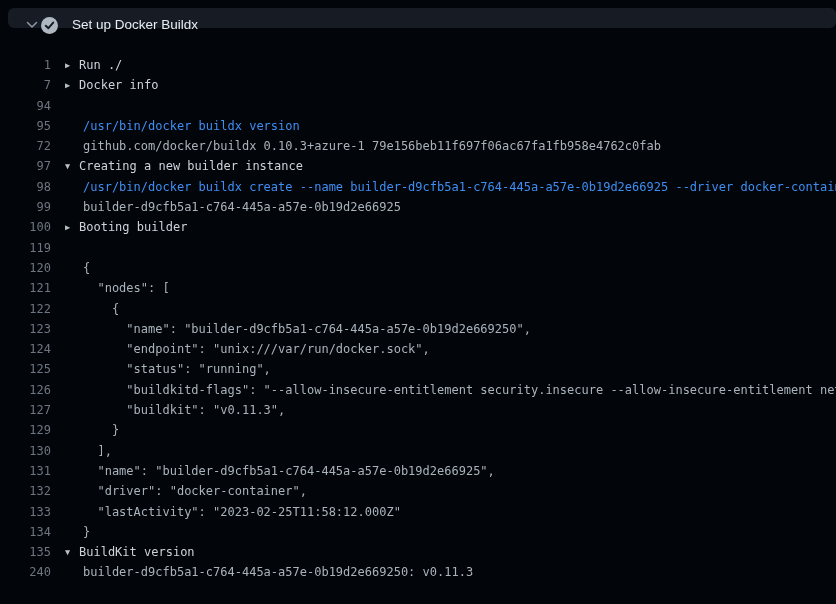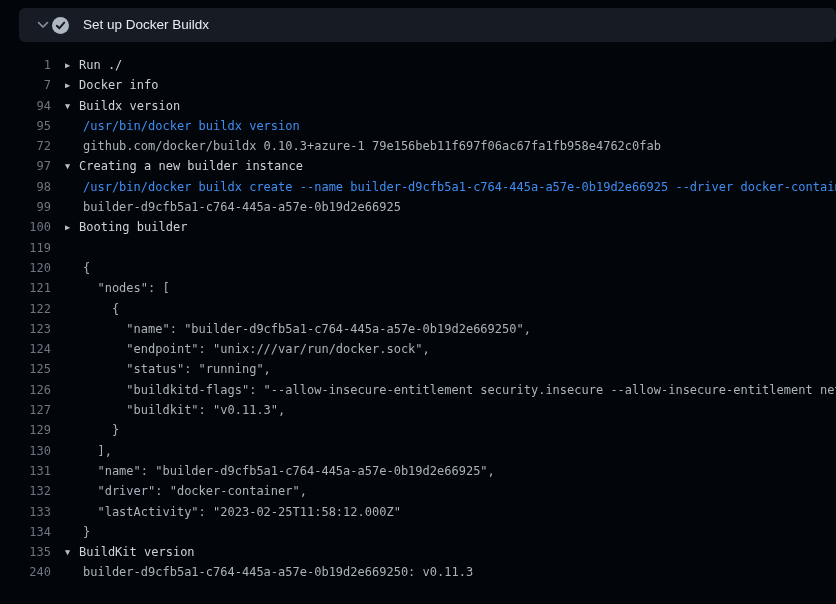--- a/index.html
+++ b/index.html
@@ -18,25 +18,24 @@
   * { margin: 0; padding: 0; box-sizing: border-box; }
   html, body {
     width: 836px; height: 604px;
     background: var(--page-bg);
     overflow: hidden;
     font-family: "Liberation Sans", sans-serif;
   }
   .step-header {
     position: absolute;
     top: 8px; left: 8px; right: 0;
-    height: 34px;
+    height: 20px;
     background: var(--header-bg);
     border-radius: 6px;
     cursor: pointer;
-    margin-left: 11px;
   }
   .chevron {
     position: absolute; left: 18px; top: 11px;
     width: 12px; height: 12px;
     color: var(--chevron);
   }
   .status {
     position: absolute; left: 33px; top: 9px;
     width: 17px; height: 17px;
   }
@@ -102,21 +101,20 @@
     <span class="content"><span class="marker">▶</span>Run ./</span>
   </div>
 
   <div class="row type-group_collapsed">
     <span class="num">7</span>
     <span class="content"><span class="marker">▶</span>Docker info</span>
   </div>
 
   <div class="row type-group_expanded">
     <span class="num">94</span>
-    <span class="content"><span class="marker">▼</span>Buildx version</span>
   </div>
 
   <div class="row type-command">
     <span class="num">95</span>
     <span class="content">/usr/bin/docker buildx version</span>
   </div>
 
   <div class="row type-output">
     <span class="num">72</span>
     <span class="content">github.com/docker/buildx 0.10.3+azure-1 79e156beb11f697f06ac67fa1fb958e4762c0fab</span>

